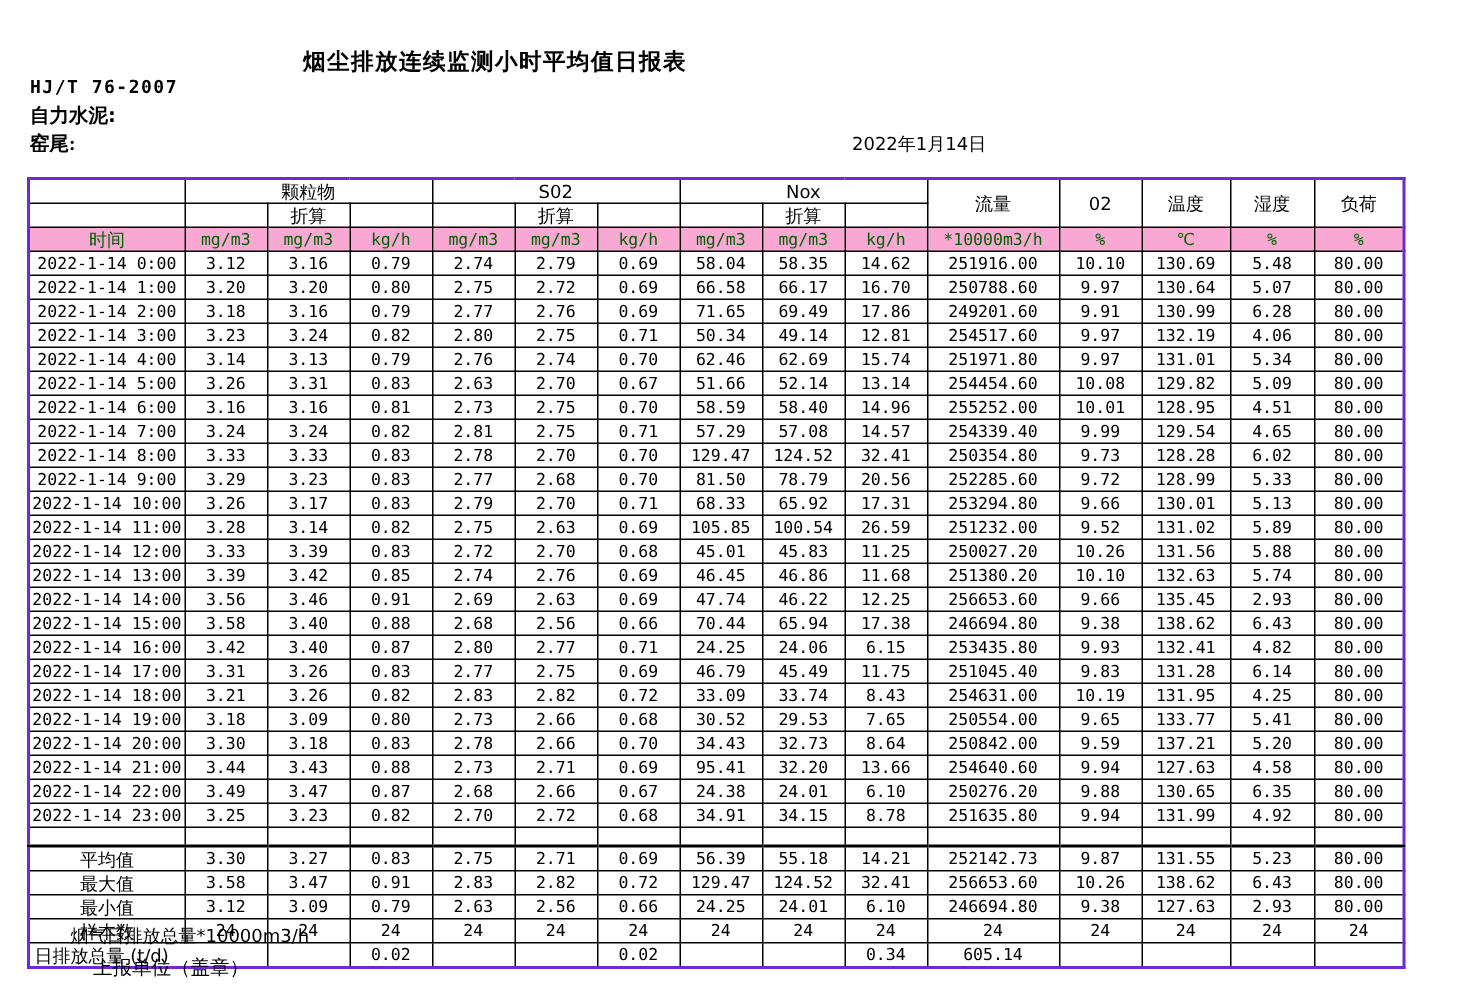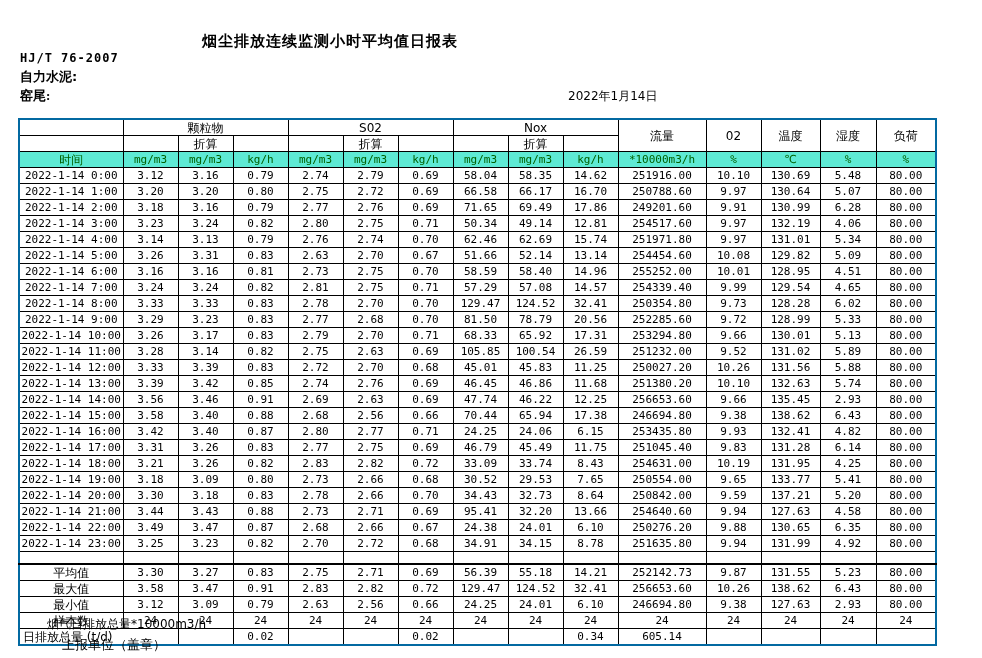--- a/index.html
+++ b/index.html
@@ -6,26 +6,26 @@
   .page{position:relative;width:982px;height:658px;background:#ffffff;
         font-family:"DejaVu Sans","Liberation Sans",sans-serif;color:#000;}
   .std-no{position:absolute;left:20px;top:8px;font-weight:bold;font-size:12px;
           font-family:"DejaVu Sans Mono","DejaVu Sans",monospace;letter-spacing:1px;margin-top:43px;}
   .rpt-title{position:absolute;left:0;top:32px;width:660px;text-align:center;
              font-weight:bold;font-size:15px;letter-spacing:1px;}
   .company{position:absolute;left:20px;top:68px;font-weight:bold;font-size:13px;}
   .location{position:absolute;left:20px;top:87px;font-weight:bold;font-size:13px;font-family:Liberation Serif, serif;}
   .rpt-date{position:absolute;left:568px;top:88px;font-size:12px;}
   .tbl-wrap{position:absolute;left:18px;top:118px;}
-  table{border-collapse:collapse;table-layout:fixed;border:2px solid #0369a1;}
+  table{border-collapse:collapse;table-layout:fixed;border:2px solid #6d28d9;}
   td{border:1px solid #000;height:15px;padding:0;text-align:center;vertical-align:middle;
      font-family:"DejaVu Sans Mono","DejaVu Sans",monospace;font-size:11px;
      white-space:nowrap;overflow:hidden;line-height:14px;}
   td.cjk{font-family:"DejaVu Sans","Liberation Sans",sans-serif;font-size:12px;}
-  tr.green td{background:#5eead4;color:#006100;}
+  tr.green td{background:#f9a8d4;color:#006100;}
   tr.green td.cjk{color:#006100;}
   tr.spacer td{height:11px;border-bottom:2px solid #000;}
   td.left{text-align:left;padding-left:3px;}
   .foot-note{position:absolute;left:18px;top:616px;font-size:12px;padding-left:29px;}
   .foot-report{position:absolute;left:18px;top:636px;font-size:13px;margin-left:44px;}
   .foot-unit{position:absolute;left:215px;top:660px;font-size:13px;}
 </style>
 </head>
 <body>
 

